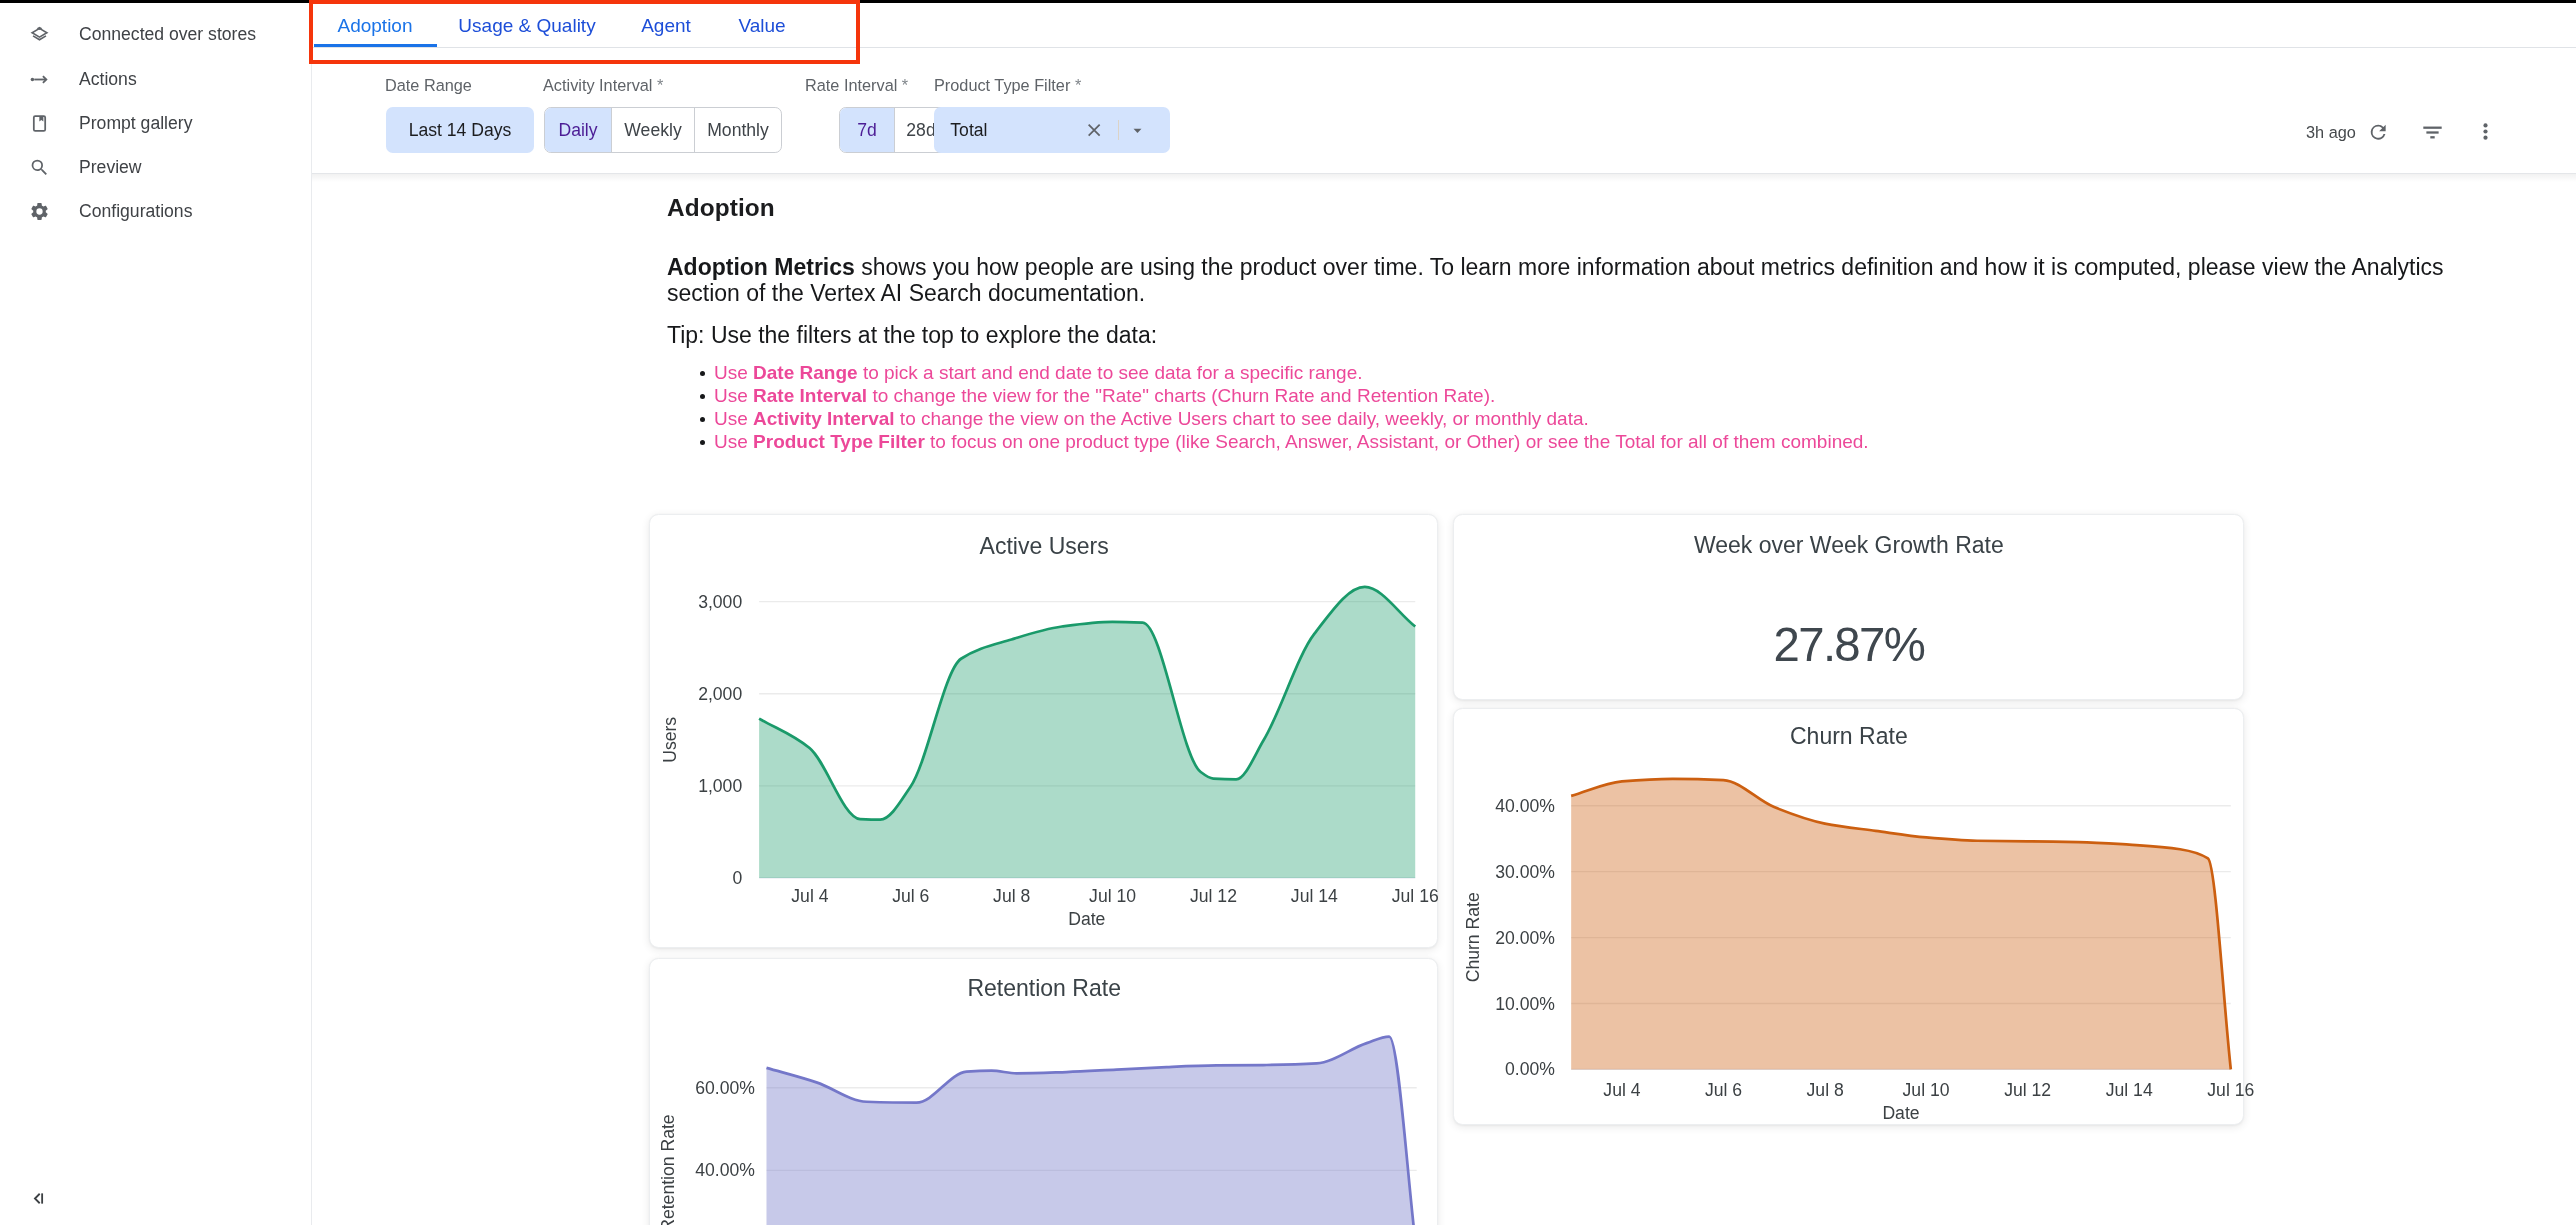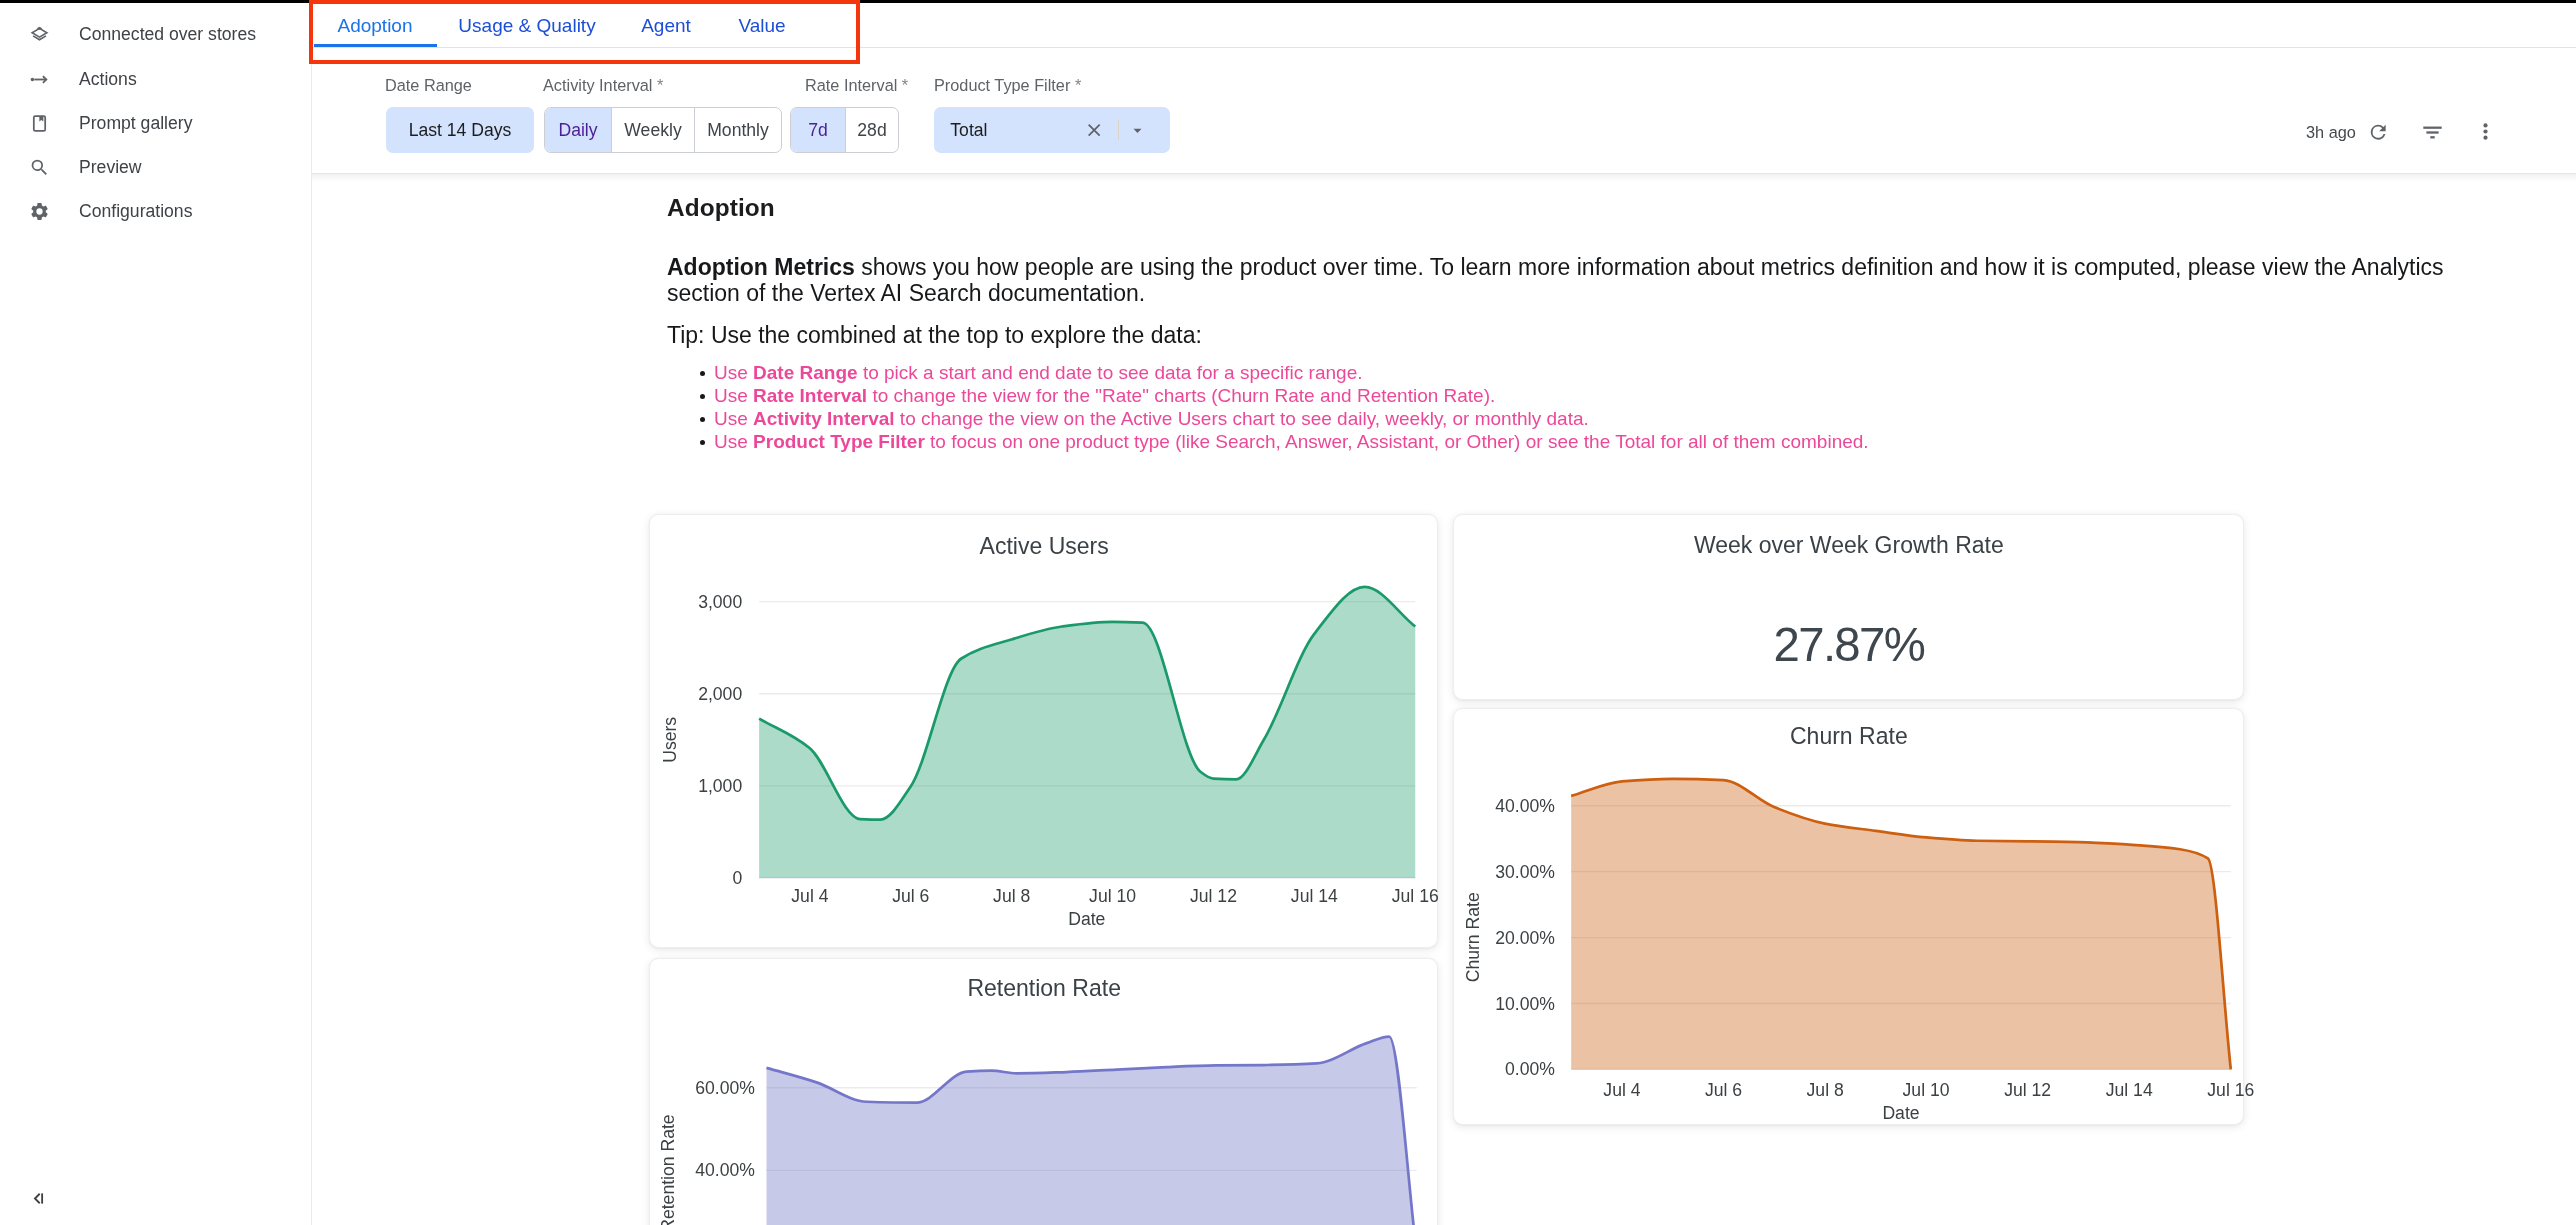--- a/index.html
+++ b/index.html
@@ -95,21 +95,21 @@
 <div class="abs flabel" style="left:385px">Date Range</div>
 <div class="abs flabel" style="left:543px">Activity Interval <b>*</b></div>
 <div class="abs flabel" style="left:805px">Rate Interval <b>*</b></div>
 <div class="abs flabel" style="left:934px">Product Type Filter <b>*</b></div>
 <div class="abs ctl chip" style="left:386px;width:148px">Last 14 Days</div>
 <div class="abs ctl seg" style="left:544px;width:238px">
  <div class="sel" style="width:66px">Daily</div>
     <div style="width:83px">Weekly</div>
     <div style="width:87px">Monthly</div>
 </div>
-<div class="abs ctl seg" style="left:790px;width:109px">
+<div class="abs ctl seg" style="left:839px;width:109px">
  <div class="sel" style="width:54px">7d</div>
     <div style="width:53px">28d</div>
 </div>
 <div class="abs ctl chip" style="left:934px;width:236px;justify-content:flex-start">
  <span style="margin-left:16.3px">Total</span>
  <svg viewBox="0 0 24 24" style="position:absolute;left:150px;width:20.3px;height:20.3px" stroke="#5f6368" stroke-width="2.1" fill="none">
       <path d="M5.5 5.5 18.5 18.5 M18.5 5.5 5.5 18.5"></path>
     </svg>
  <div style="position:absolute;left:184px;top:13px;width:1.4px;height:20.3px;background:#dcd3c6"></div>
  <svg viewBox="0 0 24 24" style="position:absolute;left:194px;width:19px;height:19px" fill="#5f6368">
@@ -127,21 +127,21 @@
 </svg>
 <svg class="abs" viewBox="0 0 24 24" style="left:2475px;top:121px;width:21px;height:21px" fill="#5f6368">
  <circle cx="12" cy="5" r="2.4"></circle>
     <circle cx="12" cy="12" r="2.4"></circle>
     <circle cx="12" cy="19" r="2.4"></circle>
 </svg>
 <div class="abs" id="divider"></div>
 <div class="abs" id="divshadow"></div>
 <div class="abs" id="h1">Adoption</div>
 <div class="abs body" style="top:254px"><b>Adoption Metrics</b> shows you how people are using the product over time. To learn more information about metrics definition and how it is computed, please view the Analytics<br>section of the Vertex AI Search documentation.</div>
-<div class="abs body" style="top:322px">Tip: Use the combined at the top to explore the data:</div>
+<div class="abs body" style="top:322px">Tip: Use the filters at the top to explore the data:</div>
 <ul class="abs tips">
 <li>Use <b>Date Range</b> to pick a start and end date to see data for a specific range.</li>
 <li>Use <b>Rate Interval</b> to change the view for the "Rate" charts (Churn Rate and Retention Rate).</li>
 <li>Use <b>Activity Interval</b> to change the view on the Active Users chart to see daily, weekly, or monthly data.</li>
 <li>Use <b>Product Type Filter</b> to focus on one product type (like Search, Answer, Assistant, or Other) or see the Total for all of them combined.</li>
 </ul>
 <div class="card" style="left:649px;top:514px;width:789px;height:434px">
 <svg width="787" height="432" viewBox="0 0 1162 638">
  <text class="ct" x="582" y="57" text-anchor="middle">Active Users</text>
  <g stroke="#ebebeb" stroke-width="2">

